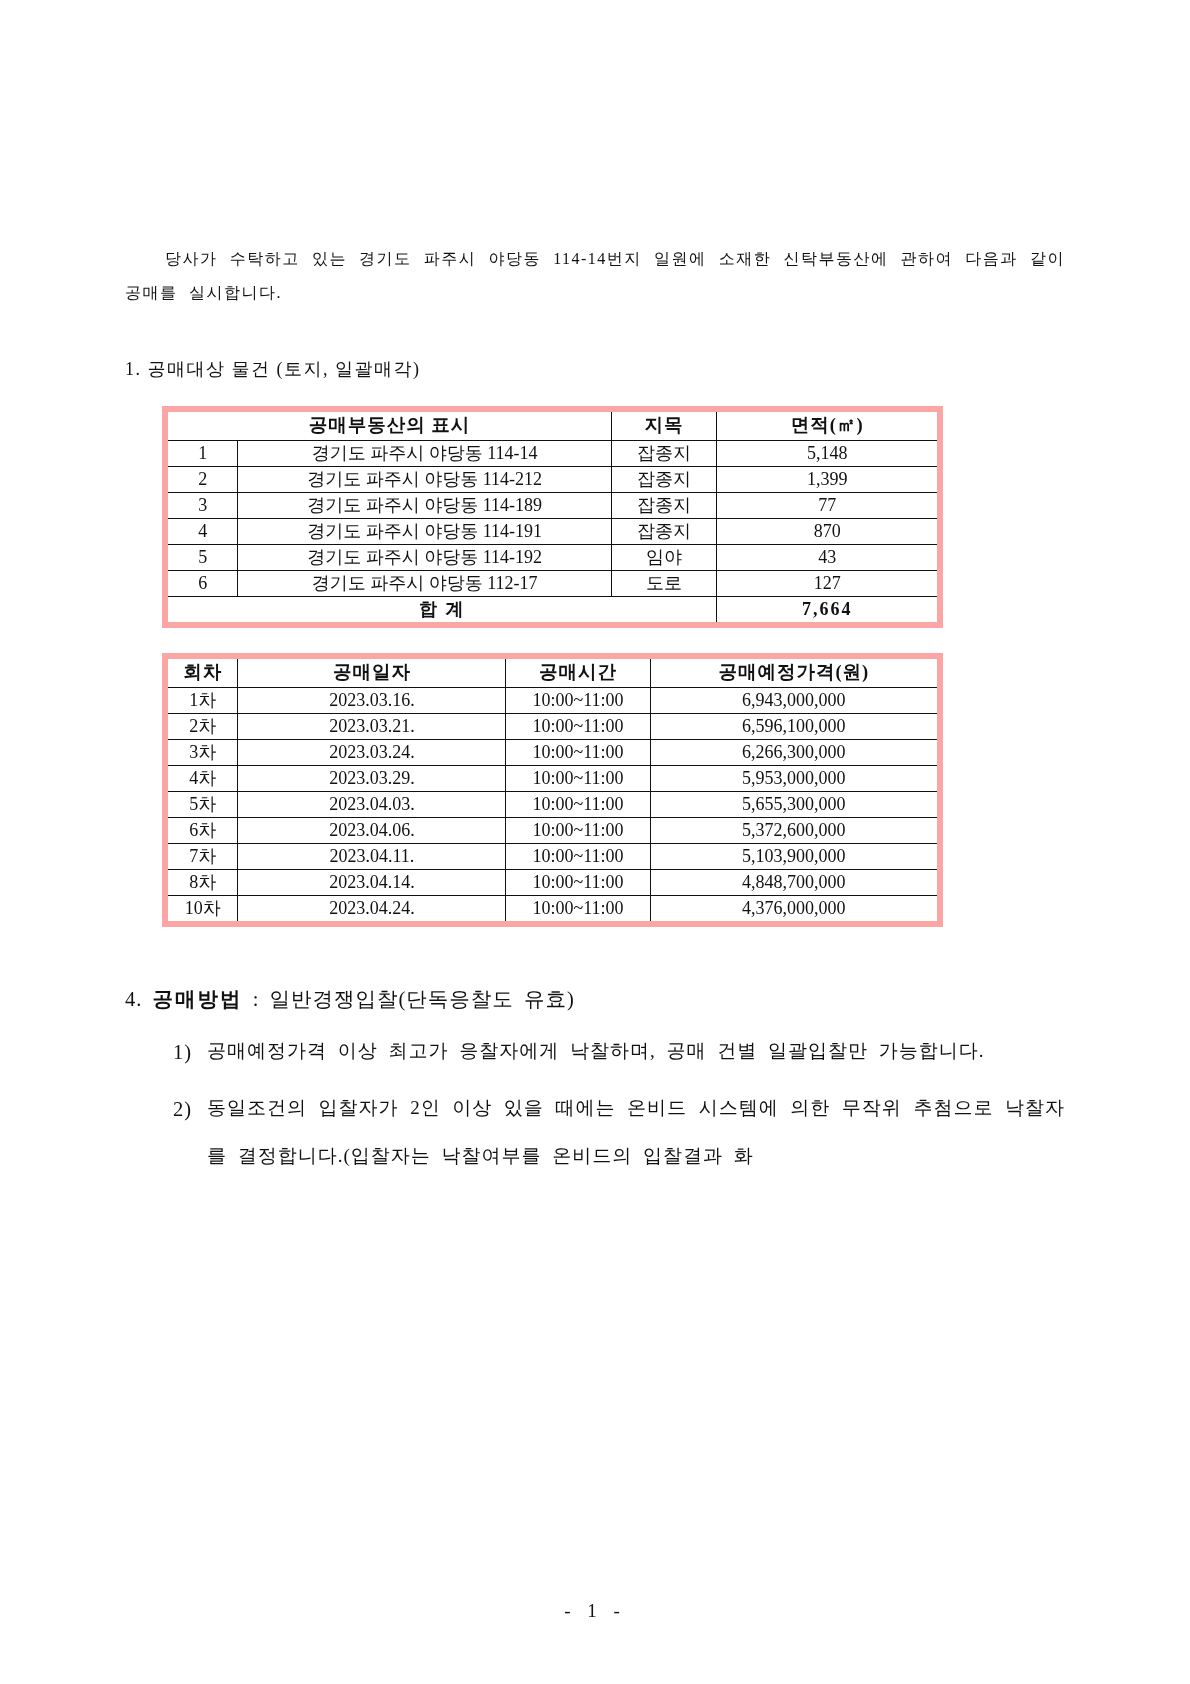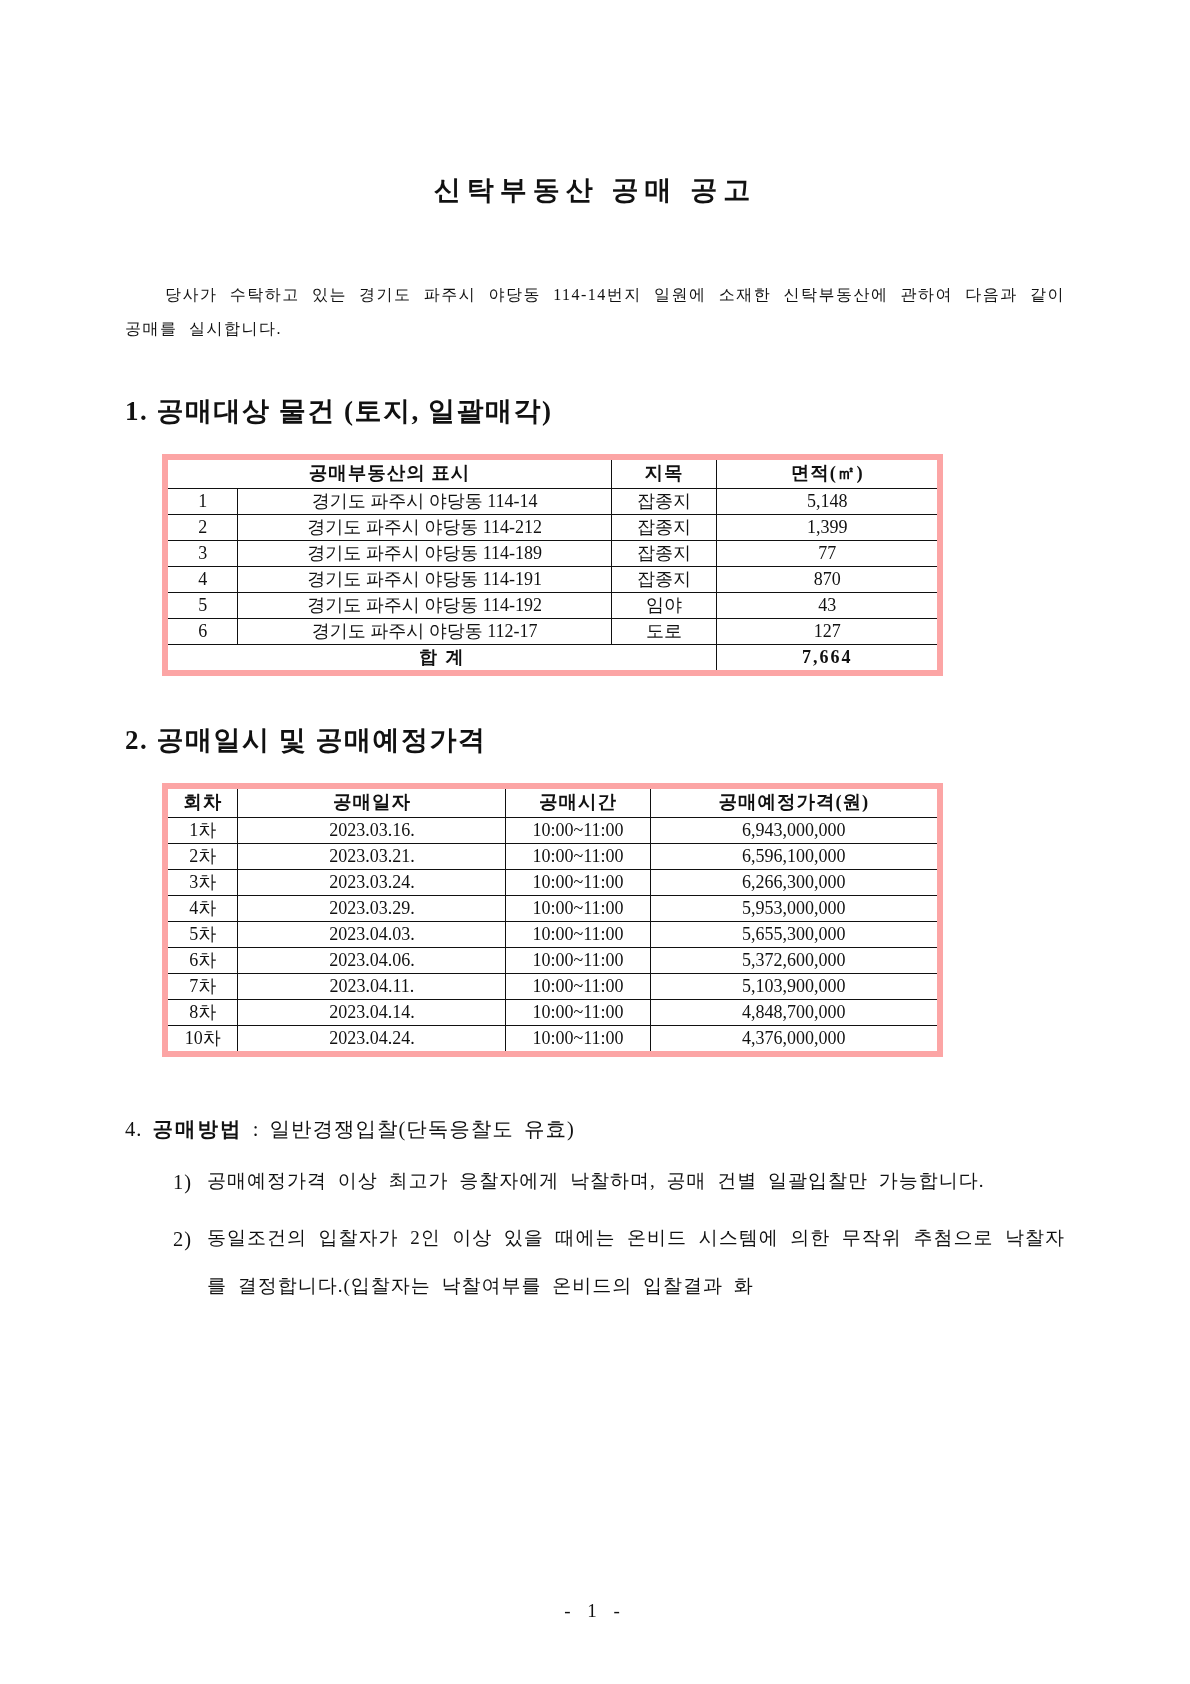--- a/index.html
+++ b/index.html
@@ -25,22 +25,22 @@
     margin:70px 0 0 0;
     font-size:16px;
     line-height:2.15;
     letter-spacing:1.5px;
     word-spacing:6px;
     text-align:justify;
     text-indent:40px;
   }
   .sec-heading {
     margin:46px 0 0 0;
-    font-size:27px;
-    font-weight:700;
+    font-size:18px;
+    font-weight:400;
     letter-spacing:1.5px;
   }
   .tbl {
     border-collapse:collapse;
     border:6px solid #fca5a5;
     table-layout:fixed;
     width:781px;
     margin:25px 0 0 37px;
   }
   .tbl th, .tbl td {
@@ -89,21 +89,20 @@
     text-align:center;
     font-size:19px;
     letter-spacing:6px;
   }
 </style>
 </head>
 <body>
 
 <div class="page">
 
-  <h1 class="title">신탁부동산 공매 공고</h1>
 
   <p class="intro">당사가 수탁하고 있는 경기도 파주시 야당동 114-14번지 일원에 소재한 신탁부동산에 관하여 다음과 같이 공매를 실시합니다.</p>
 
   <h2 class="sec-heading">1. 공매대상 물건 (토지, 일괄매각)</h2>
 
   <table class="tbl">
     <colgroup>
       <col style="width:9.4%">
         <col style="width:48.2%">
         <col style="width:13.6%">
@@ -156,21 +155,20 @@
       </tr>
       </tbody>
     <tfoot>
       <tr>
         <td colspan="3" class="total-label">합 계</td>
         <td class="total-area">7,664</td>
       </tr>
     </tfoot>
   </table>
 
-  <h2 class="sec-heading">2. 공매일시 및 공매예정가격</h2>
 
   <table class="tbl">
     <colgroup>
       <col style="width:9.4%">
         <col style="width:34.6%">
         <col style="width:18.6%">
         <col style="width:37.4%">
     </colgroup>
     <thead>
       <tr>

